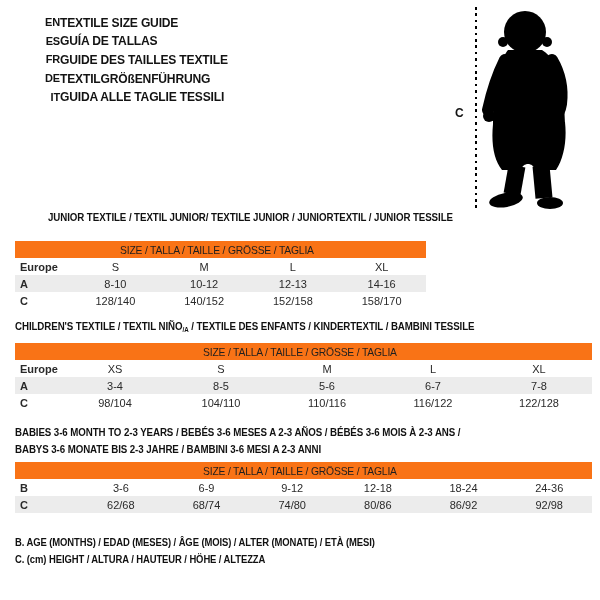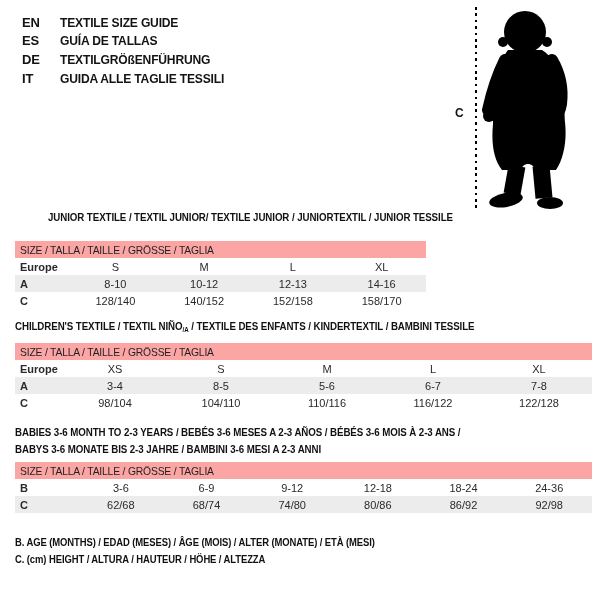--- a/index.html
+++ b/index.html
@@ -8,21 +8,21 @@
     position:relative; background:#ffffff;
     font-family:"Liberation Sans", sans-serif;
     color:#1d1d1d; overflow:hidden;
   }
   .page { position:absolute; inset:0; }
 
   
   .lang-header { position:absolute; top:13px; left:22px; }
   .lang-row { display:flex; align-items:center; height:18.6px; }
   .lang-code {
-    width:38px; font-weight:bold; font-size:13px; letter-spacing:-0.2px; color:#131313;
+    width:38px; font-weight:bold; font-size:11px; letter-spacing:-0.2px; color:#131313;text-align:right;
   }
   .lang-title {
     font-weight:bold; font-size:13px; letter-spacing:-0.2px; white-space:nowrap;
     transform:scaleX(0.93); transform-origin:0 50%; color:#131313;
   }
 
   
   .measure-line {
     position:absolute; left:475px; top:7px; width:2px; height:203px;
     background:repeating-linear-gradient(to bottom, #000 0 2.6px, transparent 2.6px 6.4px);
@@ -40,21 +40,21 @@
     transform:scaleX(0.885); transform-origin:0 50%; color:#111;
   }
   .tscale .subsc { font-size:7px; position:relative; top:2.5px; }
   .sec1-title { position:absolute; left:15px; top:208px;margin-left:33px; }
   .sec2-title { position:absolute; left:15px; top:317px; }
   .sec3-title { position:absolute; left:15px; top:423px; }
 
   
   .tbl { position:absolute; left:15px; }
   .tbl-bar {
-    height:17px; background:#fca5a5; display:flex; align-items:center; padding-left:5px;
+    height:17px; background:#f97316; display:flex; align-items:center; padding-left:5px;justify-content:center;
   }
   .tbl-bar .bar-text {
     font-size:11px; letter-spacing:-0.2px; white-space:nowrap; color:#1f1f1f;
     transform:scaleX(0.94); transform-origin:0 50%;
   }
   .trow { display:flex; align-items:center; height:17px; font-size:11px; color:#2a2a2a; }
   .trow.alt { background:#ececec; }
   .lab { padding-left:5px; flex:none;font-weight:bold; }
   .cell { flex:1; text-align:center; }
   .t1 { top:241px; width:411px; }
@@ -75,20 +75,24 @@
 <div class="page">
 
   <div class="lang-header">
     <div class="lang-row">
       <span class="lang-code">EN</span>
       <span class="lang-title">TEXTILE SIZE GUIDE</span>
     </div>
     <div class="lang-row">
       <span class="lang-code">ES</span>
       <span class="lang-title">GUÍA DE TALLAS</span>
+    </div>
+    <div class="lang-row">
+      <span class="lang-code">FR</span>
+      <span class="lang-title">GUIDE DES TAILLES TEXTILE</span>
     </div>
     <div class="lang-row">
       <span class="lang-code">DE</span>
       <span class="lang-title">TEXTILGRÖßENFÜHRUNG</span>
     </div>
     <div class="lang-row">
       <span class="lang-code">IT</span>
       <span class="lang-title">GUIDA ALLE TAGLIE TESSILI</span>
     </div>
   </div>

